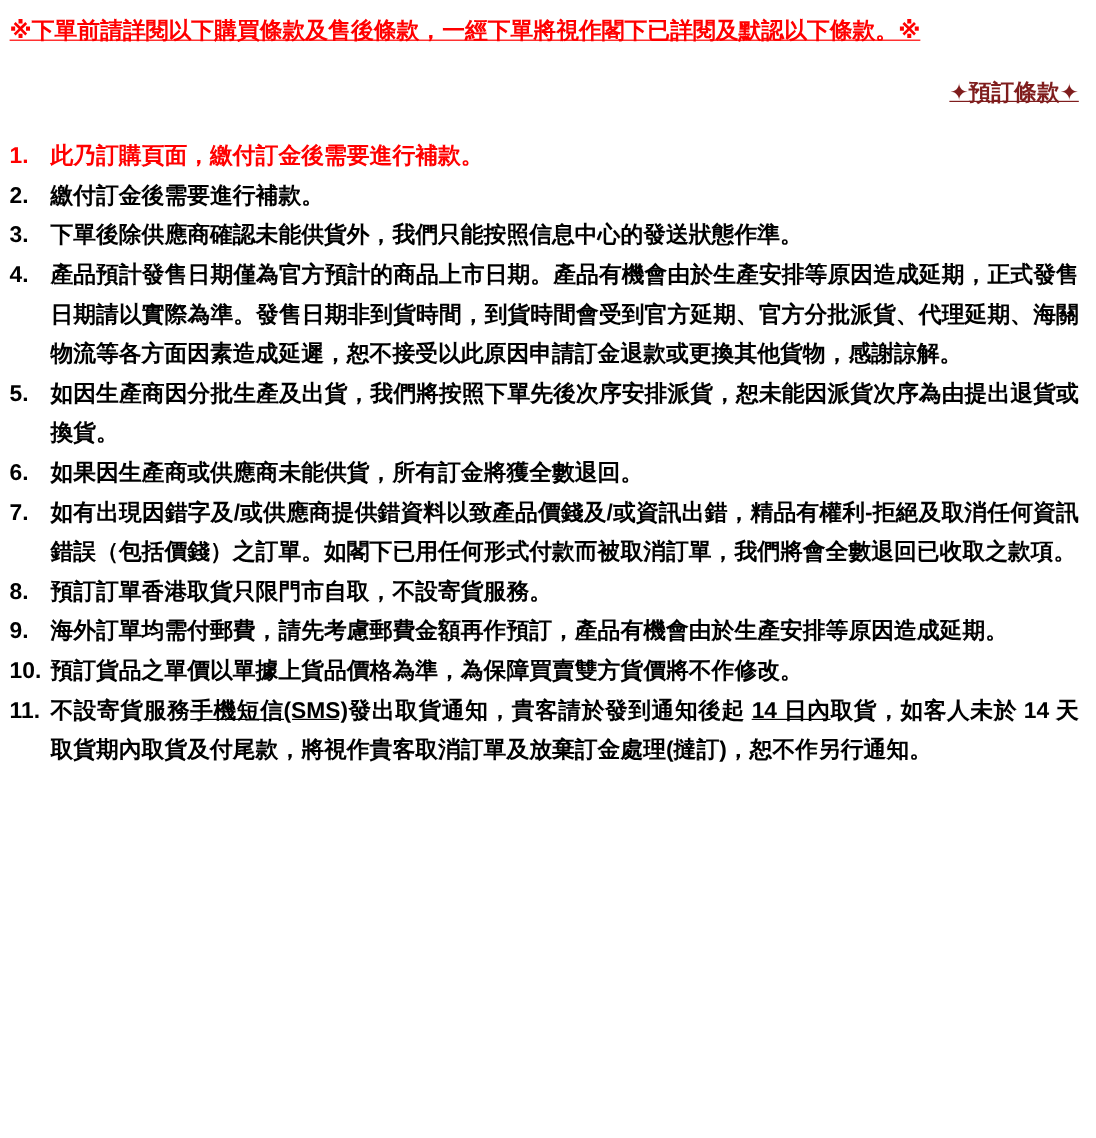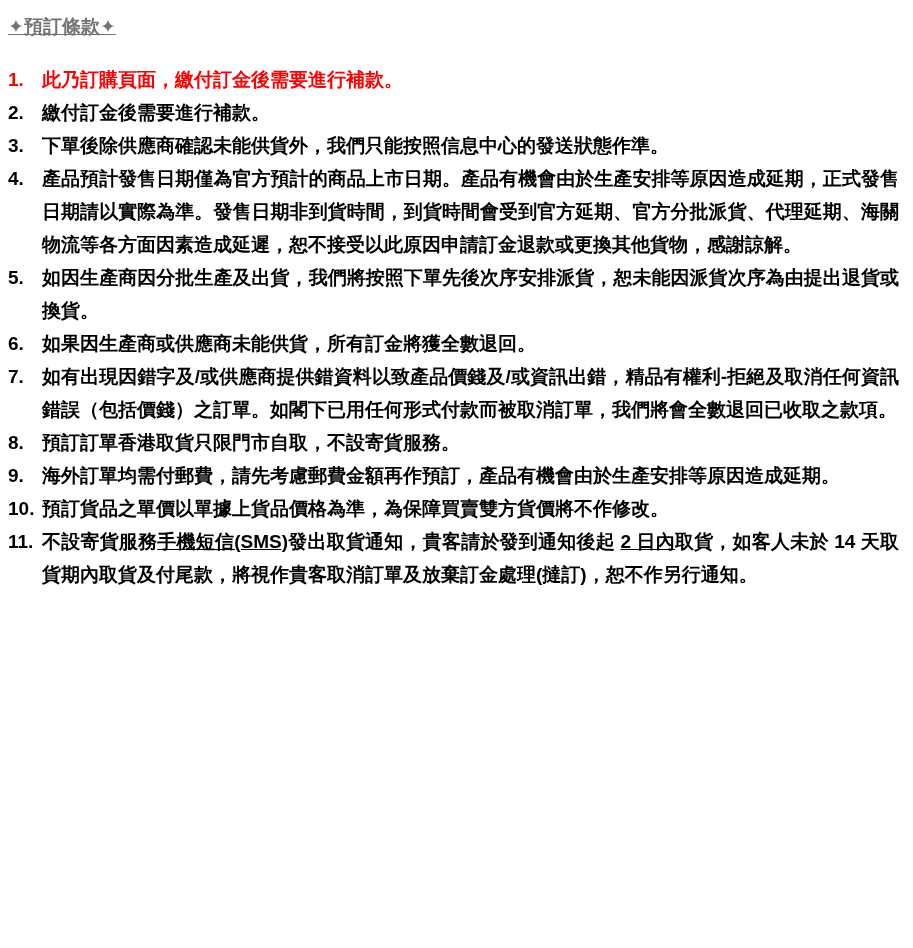--- a/index.html
+++ b/index.html
@@ -22,25 +22,26 @@
     line-height: 33px;
   }
   .title {
     color: #ff0000;
     text-decoration: underline;
     font-size: 19px;
     margin: 0 0 18px 0;
     font-weight: bold;
   }
   .section-heading {
-    color: #737373;
+    color: #7f1d1d;
     text-decoration: underline;
     font-size: 19px;
     margin: 0 0 20px 0;
     font-weight: bold;
+    text-align: right;
   }
   .terms-list {
     margin: 0;
     padding: 0;
   }
   .term-item {
     display: flex;
     align-items: flex-start;
   }
   .term-item.red {
@@ -61,20 +62,21 @@
   .link {
     color: #0000ee;
     text-decoration: underline;
     cursor: pointer;
   }
 </style>
 </head>
 <body>
 
 <div class="page">
+  <div class="title">※下單前請詳閱以下購買條款及售後條款，一經下單將視作閣下已詳閱及默認以下條款。※</div>
 
   <div class="section-heading">✦預訂條款✦</div>
 
   <div class="terms-list">
       <div class="term-item red">
         <span class="term-number">1.</span>
         <div class="term-text"><span>此乃訂購頁面，繳付訂金後需要進行補款。</span></div>
       </div>
       <div class="term-item">
         <span class="term-number">2.</span>
@@ -107,16 +109,16 @@
       <div class="term-item">
         <span class="term-number">9.</span>
         <div class="term-text"><span>海外訂單均需付郵費，請先考慮郵費金額再作預訂，產品有機會由於生產安排等原因造成延期。</span></div>
       </div>
       <div class="term-item">
         <span class="term-number">10.</span>
         <div class="term-text"><span>預訂貨品之單價以單據上貨品價格為準，為保障買賣雙方貨價將不作修改。</span></div>
       </div>
       <div class="term-item">
         <span class="term-number">11.</span>
-        <div class="term-text"><span>不設寄貨服務</span><span class="red-underline">手機短信(SMS)</span><span>發出取貨通知，貴客請於發到通知後起 </span><span class="red-underline">2 日內</span><span>取貨，如客人未於 14 天取貨期內取貨及付尾款，將視作貴客取消訂單及放棄訂金處理(撻訂)，恕不作另行通知。</span></div>
+        <div class="term-text"><span>不設寄貨服務</span><span class="red-underline">手機短信(SMS)</span><span>發出取貨通知，貴客請於發到通知後起 </span><span class="red-underline">14 日內</span><span>取貨，如客人未於 14 天取貨期內取貨及付尾款，將視作貴客取消訂單及放棄訂金處理(撻訂)，恕不作另行通知。</span></div>
       </div>
     </div>
 </div>
 
 </body></html>

